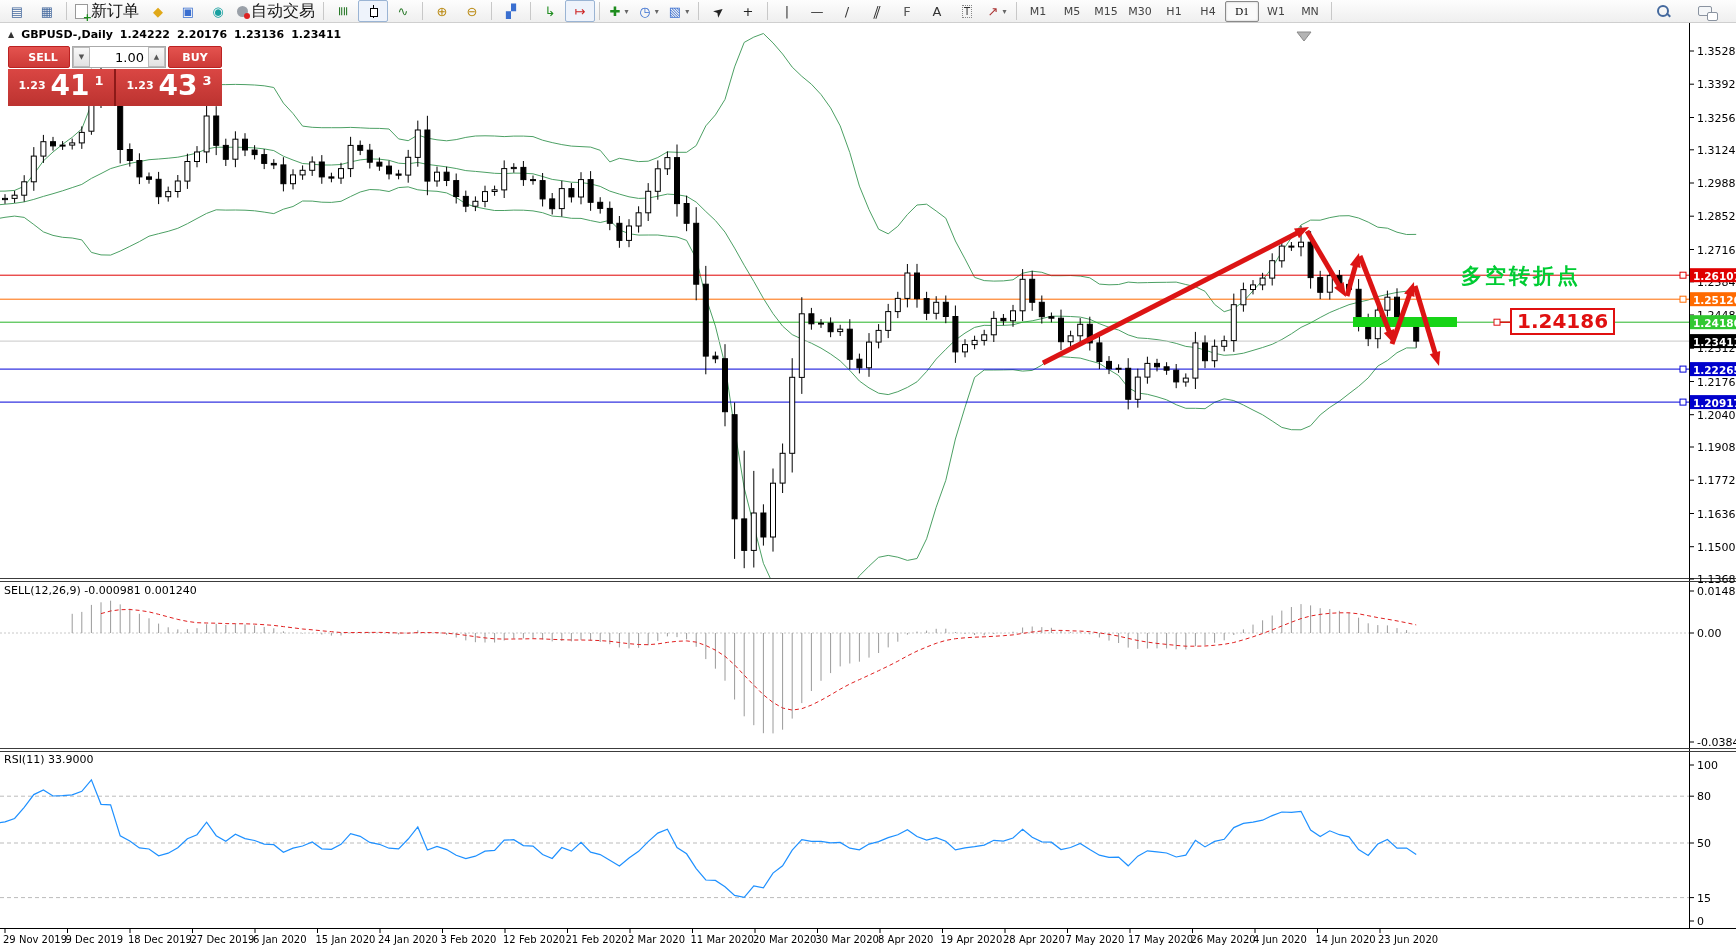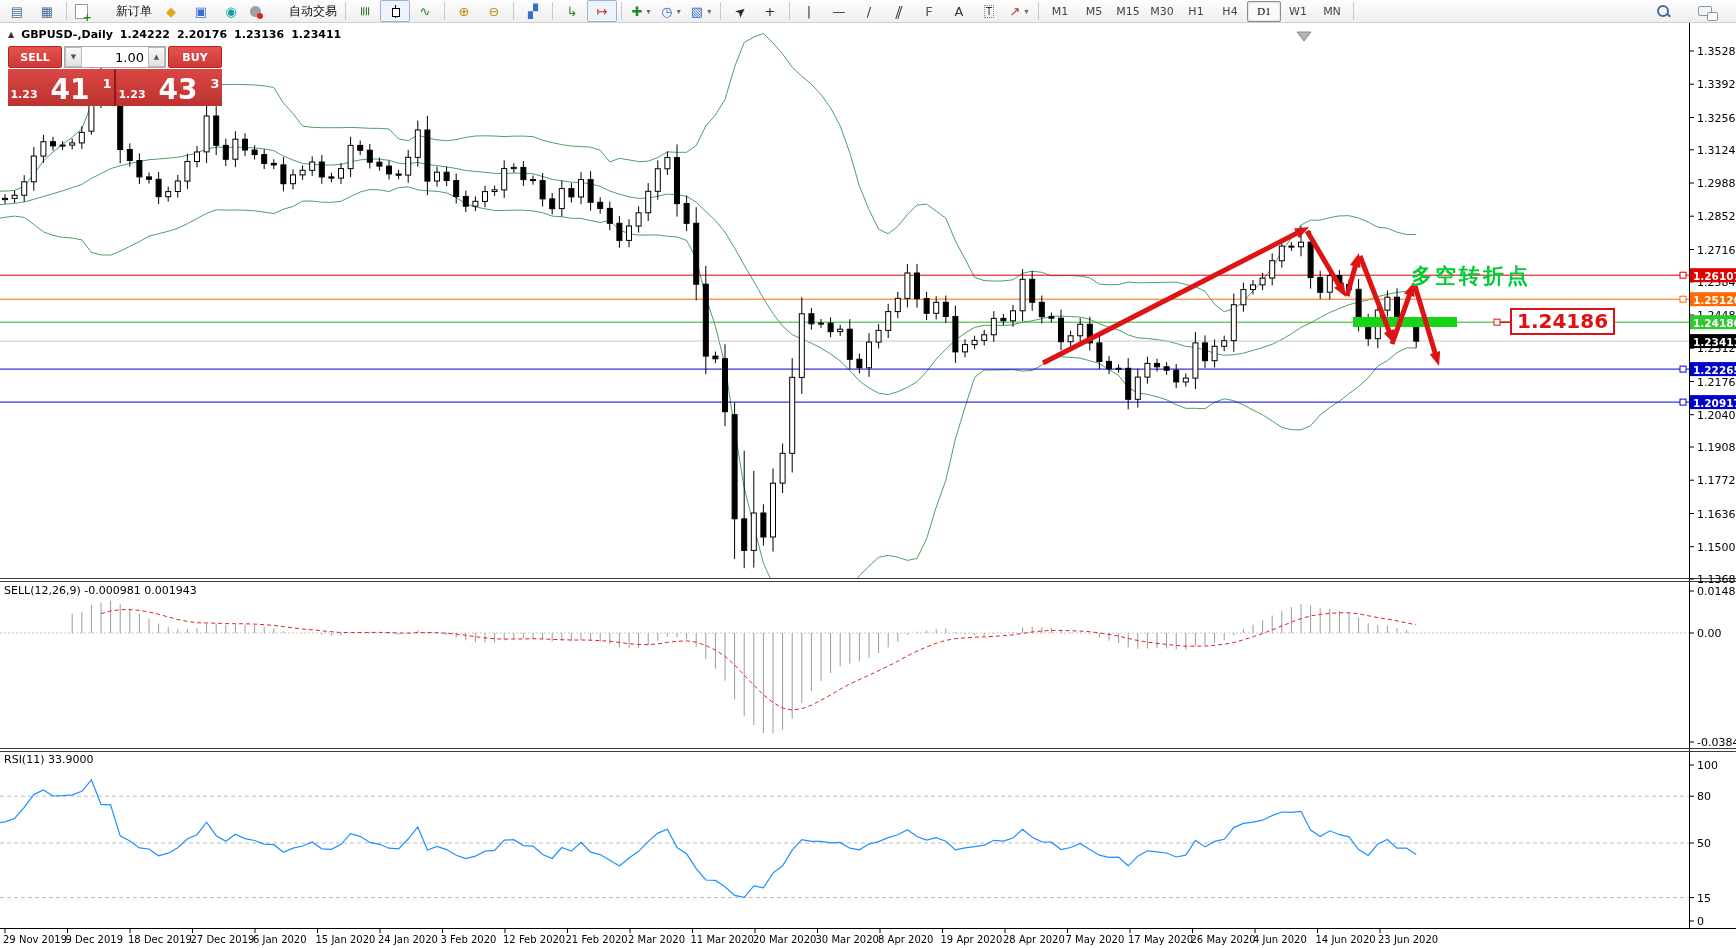--- a/index.html
+++ b/index.html
@@ -7,21 +7,21 @@
        font-family:"DejaVu Sans",sans-serif;-webkit-font-smoothing:antialiased;}
   
   #toolbar{position:absolute;left:0;top:0;width:1736px;height:23px;z-index:30;
            background:linear-gradient(#fdfdfd,#efefef);border-bottom:1px solid #cfcfcf;
            display:flex;align-items:center;padding:0 2px;box-sizing:border-box;}
   .tbtn{height:20px;min-width:22px;display:flex;align-items:center;justify-content:center;
         gap:3px;padding:0 3px;border:1px solid transparent;border-radius:2px;background:transparent;
         font:12px "DejaVu Sans",sans-serif;color:#222;cursor:default;}
   .tbtn.active{background:#eef3fb;border-color:#9ab4d4;}
   .tbtn .glyph{font-size:13px;line-height:13px;}
-  .tbtn .cnlabel{font-size:12px;color:#111;margin-left:25px;}
+  .tbtn .cnlabel{font-size:16px;color:#111;}
   .tbtn .dd{font-size:8px;color:#666;margin-left:1px;}
   .tsep{width:1px;height:18px;background:#c8c8c8;margin:0 4px;}
   .rot90{display:inline-block;transform:rotate(90deg);}
   .rotm45{display:inline-block;transform:rotate(-38deg);}
   .skew{display:inline-block;transform:skewX(-18deg);}
   .boxedT{border:1px dotted #888;padding:0 1px;font-size:10px;}
   .g-doc{width:11px;height:13px;border:1px solid #999;background:#fff;position:relative;display:inline-block;}
   .g-doc:after{content:"+";position:absolute;right:-5px;bottom:-6px;color:#1e8c1e;font-weight:bold;font-size:11px;}
   .g-auto{width:11px;height:11px;border-radius:50%;background:#9aa0a8;position:relative;display:inline-block;}
   .g-auto:after{content:"";position:absolute;right:-2px;bottom:-2px;width:6px;height:6px;border-radius:50%;background:#d22;}
@@ -38,29 +38,29 @@
   #tb-right{margin-left:auto;display:flex;align-items:center;gap:12px;padding-right:14px;}
   
   #chart-header{position:absolute;left:8px;top:28px;z-index:20;display:flex;gap:7px;align-items:center;
                 font:600 11px "DejaVu Sans",sans-serif;color:#000;}
   #collapse{font-size:8px;color:#333;}
   
   #oneclick{position:absolute;left:8px;top:46px;width:214px;z-index:20;font-family:"DejaVu Sans",sans-serif;}
   .oc-top{display:flex;height:22px;}
   .oc-btn{background:linear-gradient(#e4534f,#cd3a37);color:#fff;font:bold 11px "DejaVu Sans",sans-serif;
           border:1px solid #b22;border-radius:2px;display:flex;align-items:center;justify-content:center;}
-  #oc-sell-btn{width:52px;}
+  #oc-sell-btn{width:52px;padding-left:8px;}
   #oc-buy-btn{width:52px;}
   .oc-spin{flex:1;display:flex;margin:0 2px;border:1px solid #aaa;background:#fff;}
   .oc-arrow{width:15px;background:linear-gradient(#f8f8f8,#e2e2e2);border:1px solid #bbb;
             font-size:7px;color:#555;display:flex;align-items:center;justify-content:center;}
   .oc-vol{flex:1;border:none;outline:none;font:13px "DejaVu Sans",sans-serif;text-align:right;padding-right:4px;width:50px;}
   .oc-prices{display:flex;height:37px;margin-top:1px;}
-  .oc-tile{flex:1;background:linear-gradient(#da4643,#bc3330);color:#fff;display:flex;align-items:flex-end;
-           justify-content:center;padding-bottom:3px;gap:13px;}
+  .oc-tile{flex:1;background:linear-gradient(#da4643,#bc3330);color:#fff;display:flex;align-items:center;
+           justify-content:center;padding-bottom:3px;gap:5px;}
   .oc-tile.left{border-right:2px solid #8c1a18;}
   .oc-small{font:bold 11px "DejaVu Sans",sans-serif;margin-bottom:2px;}
   .oc-big{font:bold 28px "DejaVu Sans",sans-serif;line-height:26px;}
   .oc-sup{font:bold 13px "DejaVu Sans",sans-serif;margin-bottom:12px;}
   
   .indlabel{position:absolute;z-index:20;font:11px "DejaVu Sans",sans-serif;color:#000;}
   
   #turn-text{position:absolute;z-index:21;font:bold 21px "DejaVu Sans",sans-serif;letter-spacing:3px;}
   #price-callout{position:absolute;z-index:21;background:#fff;border:2px solid #e01010;color:#e01010;
                  font:bold 20px "DejaVu Sans",sans-serif;padding:0 5px;line-height:23px;}
@@ -831,21 +831,21 @@
       </div>
       <div class="oc-tile">
         <span class="oc-small">1.23</span>
         <span class="oc-big">43</span>
         <span class="oc-sup">3</span>
       </div>
     </div>
   </div>
 
   <div class="indlabel" style="left:4px;top:584px;">
-    <span>SELL(12,26,9)</span>&nbsp;<span>-0.000981</span>&nbsp;<span>0.001943</span>
+    <span>SELL(12,26,9)</span>&nbsp;<span>-0.000981</span>&nbsp;<span>0.001240</span>
   </div>
   <div class="indlabel" style="left:4px;top:753px;">
     <span>RSI(11)</span>&nbsp;<span>33.9000</span>
   </div>
 
-  <div id="turn-text" style="left: 1411px; top: 262px; color: rgb(0, 204, 51);">多空转折点</div>
+  <div id="turn-text" style="left: 1461px; top: 262px; color: rgb(0, 204, 51);">多空转折点</div>
   <div id="price-callout" style="left:1510px;top:308px;">1.24186</div>
 </div>
 
 </body></html>

